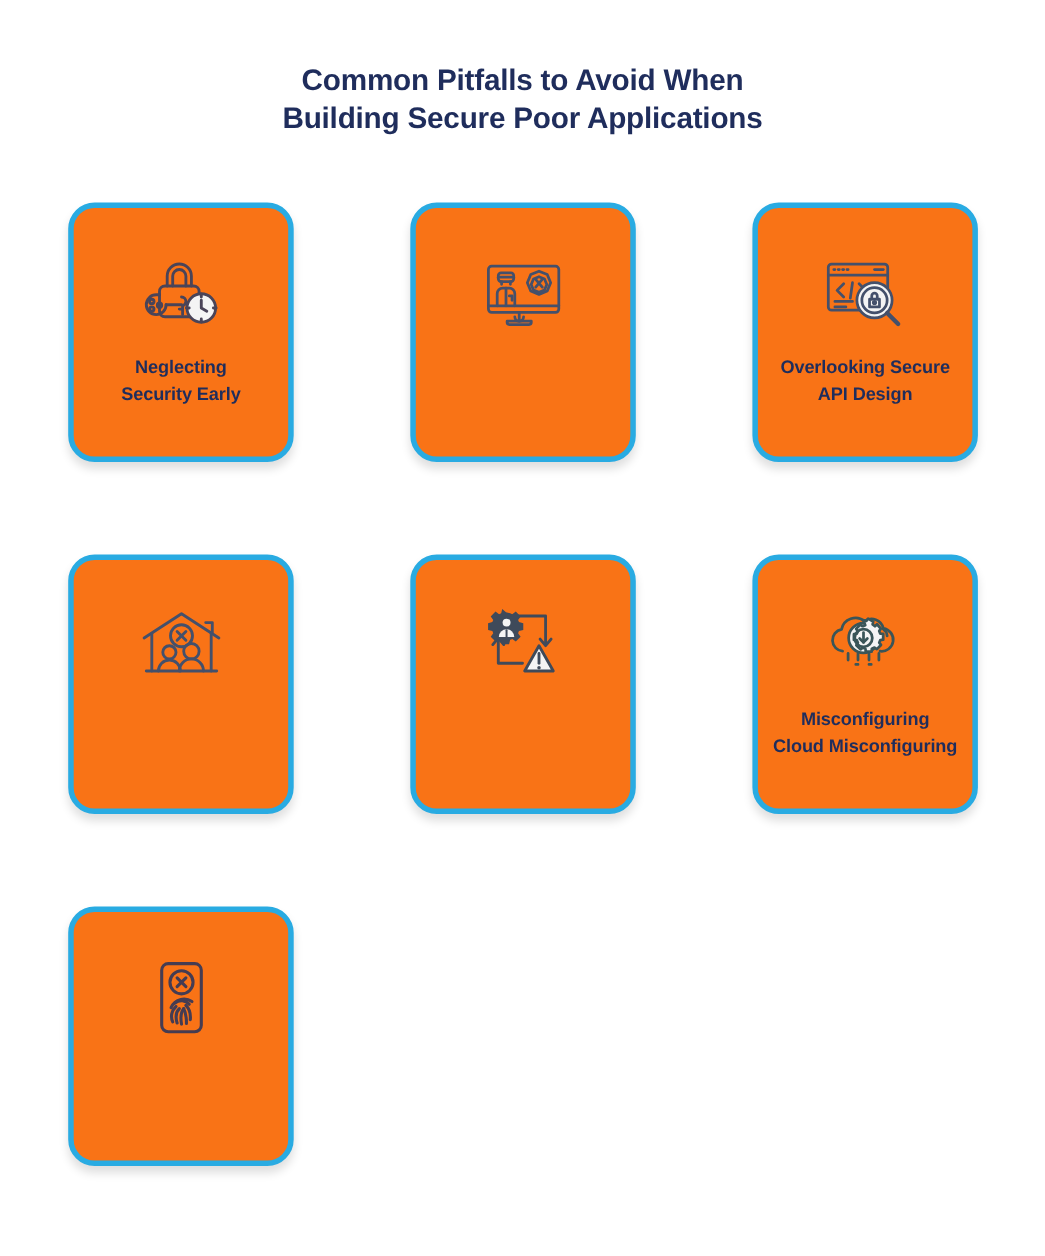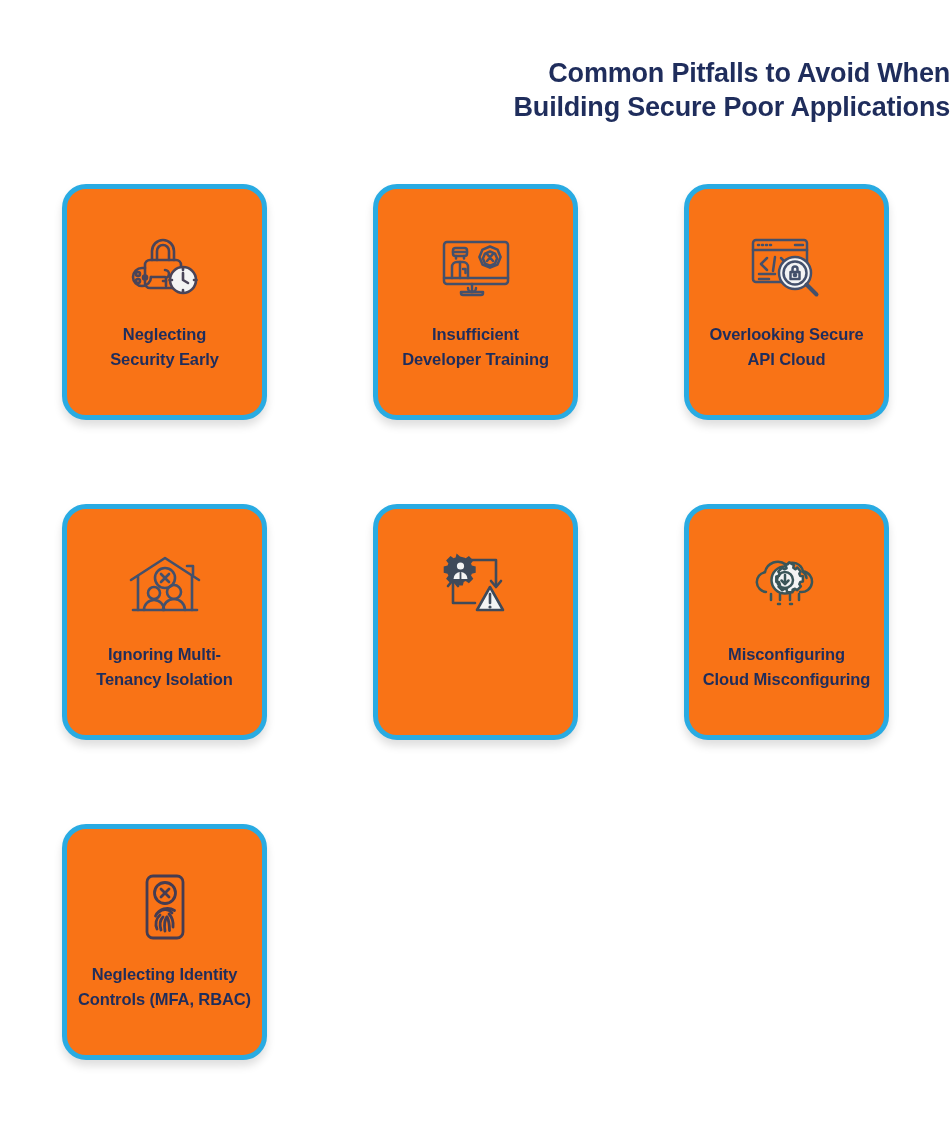--- a/index.html
+++ b/index.html
@@ -14,21 +14,21 @@
     position: relative;
     width: 950px;
     height: 1142px;
     background: #ffffff;
   }
   .title {
     position: absolute;
     left: 0;
     top: 56px;
     width: 950px;
-    text-align: right;
+    text-align: center;
     color: #1F2D5C;
     font-size: 27px;
     font-weight: bold;
     line-height: 34px;
     letter-spacing: -0.2px;
   }
   .title .line { display: block; }
   .grid {
     position: absolute;
     left: 62px;
@@ -122,22 +122,20 @@
           <path d="M17 20 h14"></path>
           <path d="M20 24 v2.5 M28 24 v2.5"></path>
           <path d="M16 46 v-11 a5 5 0 0 1 5-5 h6 a5 5 0 0 1 5 5 v11"></path>
           <path d="M24 30 v16"></path>
           <path d="M27 37 h2.5 v4"></path>
           <path d="M54 14.5 l7.5 3.1 l3.1 7.5 l-3.1 7.5 l-7.5 3.1 l-7.5 -3.1 l-3.1 -7.5 l3.1 -7.5 z"></path>
           <path d="M54 19.5 l5 2.1 l2.1 5 l-2.1 5 l-5 2.1 l-5 -2.1 l-2.1 -5 l2.1 -5 z"></path>
           <path d="M51 22 l6 7 M57 22 l-6 7"></path>
         </svg>
       </div>
-      <div class="card-label">Insufficient
-Developer Training</div>
     </div>
 
     <div class="card">
       <div class="card-icon">
         <svg width="80" height="72" viewBox="0 0 80 72" fill="none" stroke="#44506B" stroke-width="2.5" stroke-linecap="round" stroke-linejoin="round">
           <rect x="6" y="8" width="54" height="42" rx="3"></rect>
           <path d="M6 18 h54"></path>
           <path d="M11 13 h1 M15 13 h1 M19 13 h1 M23 13 h1"></path>
           <path d="M48 13 h8"></path>
           <path d="M20 26 l-6 6 l6 6"></path>
@@ -146,41 +144,39 @@
           <path d="M12 42 h16 M12 47 h10"></path>
           <circle cx="48" cy="41" r="16" fill="#F4F4F4"></circle>
           <circle cx="48" cy="41" r="11.5"></circle>
           <path d="M59.5 52.5 l10 10" stroke-width="4"></path>
           <path d="M43.5 40 h9 v7 h-9 z"></path>
           <path d="M45.5 40 v-3 a2.5 2.5 0 0 1 5 0 v3"></path>
           <circle cx="48" cy="43" r="1.1" fill="#44506B"></circle>
         </svg>
       </div>
       <div class="card-label">Overlooking Secure
-API Cloud</div>
+API Design</div>
     </div>
 
     <div class="card">
       <div class="card-icon">
         <svg width="80" height="72" viewBox="0 0 80 72" fill="none" stroke="#44506B" stroke-width="2.6" stroke-linecap="round" stroke-linejoin="round">
           <path d="M6 28 L40 6 L74 28"></path>
           <path d="M13 24 V58"></path>
           <path d="M67 24 V58"></path>
           <path d="M8 58 h64"></path>
           <path d="M62 14 h6 v9"></path>
           <circle cx="40" cy="26" r="10"></circle>
           <path d="M36 22 l8 8 M44 22 l-8 8"></path>
           <circle cx="29" cy="41" r="6"></circle>
           <path d="M19 58 a10 10 0 0 1 20 0"></path>
           <circle cx="49" cy="40" r="7"></circle>
           <path d="M38 58 a11 11 0 0 1 22 0"></path>
         </svg>
       </div>
-      <div class="card-label">Ignoring Multi-
-Tenancy Isolation</div>
     </div>
 
 
 
     <div class="card">
       <div class="card-icon">
         <svg width="80" height="72" viewBox="0 0 80 72" fill="none" stroke="#3F4A5A" stroke-width="2.6" stroke-linecap="round" stroke-linejoin="round">
           <path d="M32 10 h16 M48 10 a4 4 0 0 1 4 4 v18" stroke-width="0"></path>
           <path d="M30 8 h30 v26"></path>
           <path d="M55 29 l5 6 l5 -6"></path>
@@ -227,18 +223,16 @@
           <path d="M36 17 l8 8 M44 17 l-8 8"></path>
           <path d="M32 57 a12 12 0 0 1 3 -14"></path>
           <path d="M36 58 c-1.5 -5 -1 -10 2 -13"></path>
           <path d="M40 59 c-1 -6 -0.5 -11 2 -14"></path>
           <path d="M44.5 58.5 c0 -6 -0.5 -10 -2.5 -13.5"></path>
           <path d="M48 55 c0.5 -5 -1 -10 -4 -13"></path>
           <path d="M34 40 a9 9 0 0 1 13 1"></path>
           <path d="M30.5 44 a13 13 0 0 1 19 -5.5"></path>
         </svg>
       </div>
-      <div class="card-label">Neglecting Identity
-Controls (MFA, RBAC)</div>
     </div>
 
   </div>
 </div>
 
 </body></html>

